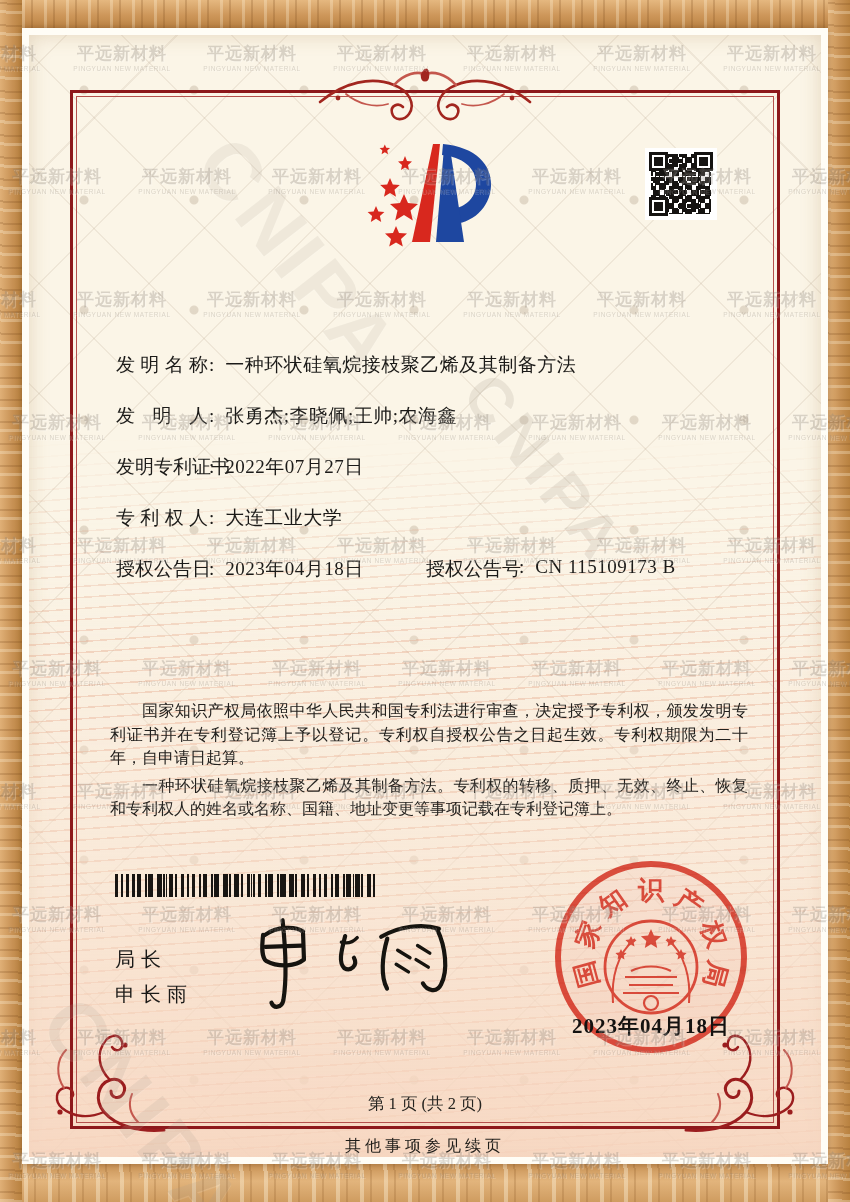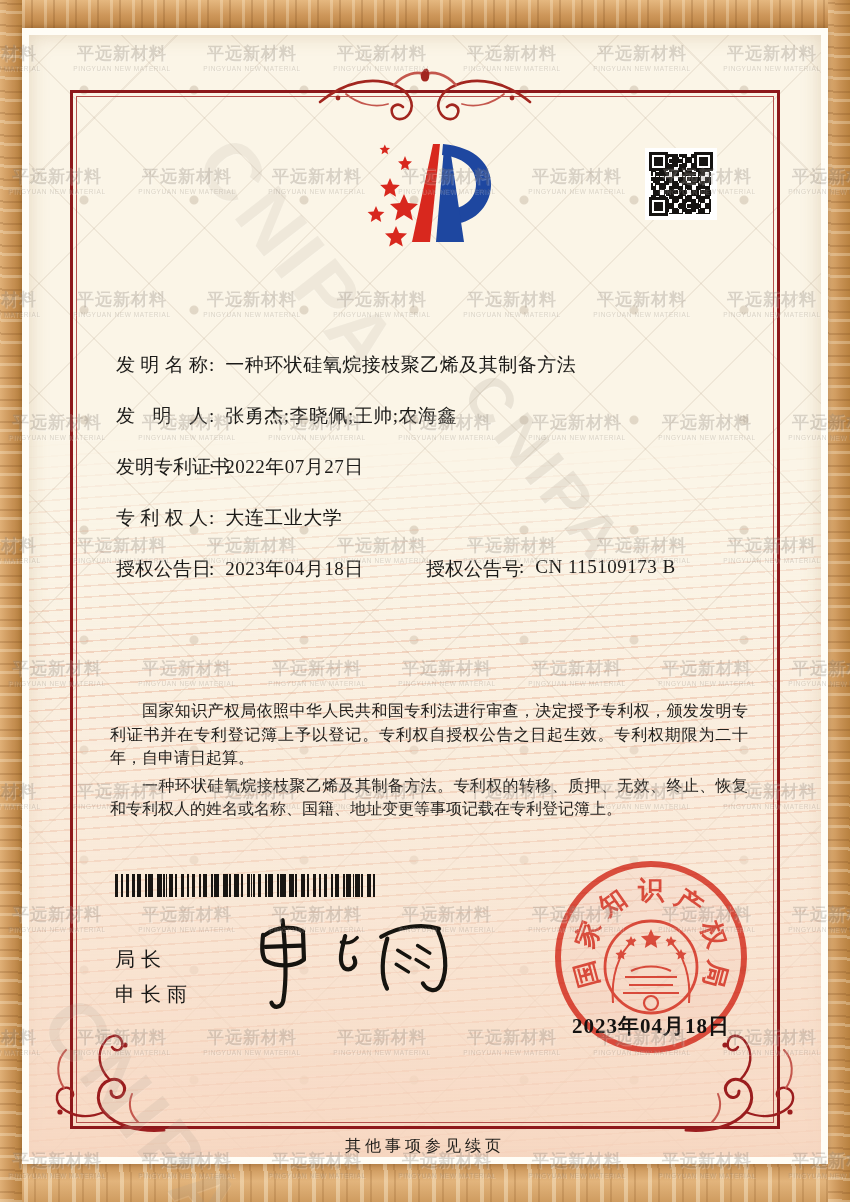--- a/index.html
+++ b/index.html
@@ -256,20 +256,21 @@
         <path d="M80,114 C 92,108 108,108 120,114" stroke-width="2.2"></path>
         <path d="M74,120 h52 M78,128 h44 M72,136 h56" stroke-width="2.2"></path>
         <circle cx="100" cy="146" r="7" stroke-width="2.2"></circle>
         <path d="M62,146 C 60,122 66,96 84,82" stroke-width="2"></path>
         <path d="M138,146 C 140,122 134,96 116,82" stroke-width="2"></path>
       </g>
     </svg>
     <div class="seal-date">2023年04月18日</div>
   </div>
 
+  <div class="page-info">第 1 页 (共 2 页)</div>
   <div class="foot-note">其他事项参见续页</div>
 
   <div class="cnipa-wm cnipa-1">CNIPA</div>
   <div class="cnipa-wm cnipa-2">CNIPA</div>
   <div class="cnipa-wm cnipa-3">CNIPA</div>
 
   <div class="wm-layer">
       <div class="wm-tile" style="left: -68px; top: 42px;">
         <div class="wm-cn">平远新材料</div>
         <div class="wm-en">PINGYUAN NEW MATERIAL</div>

